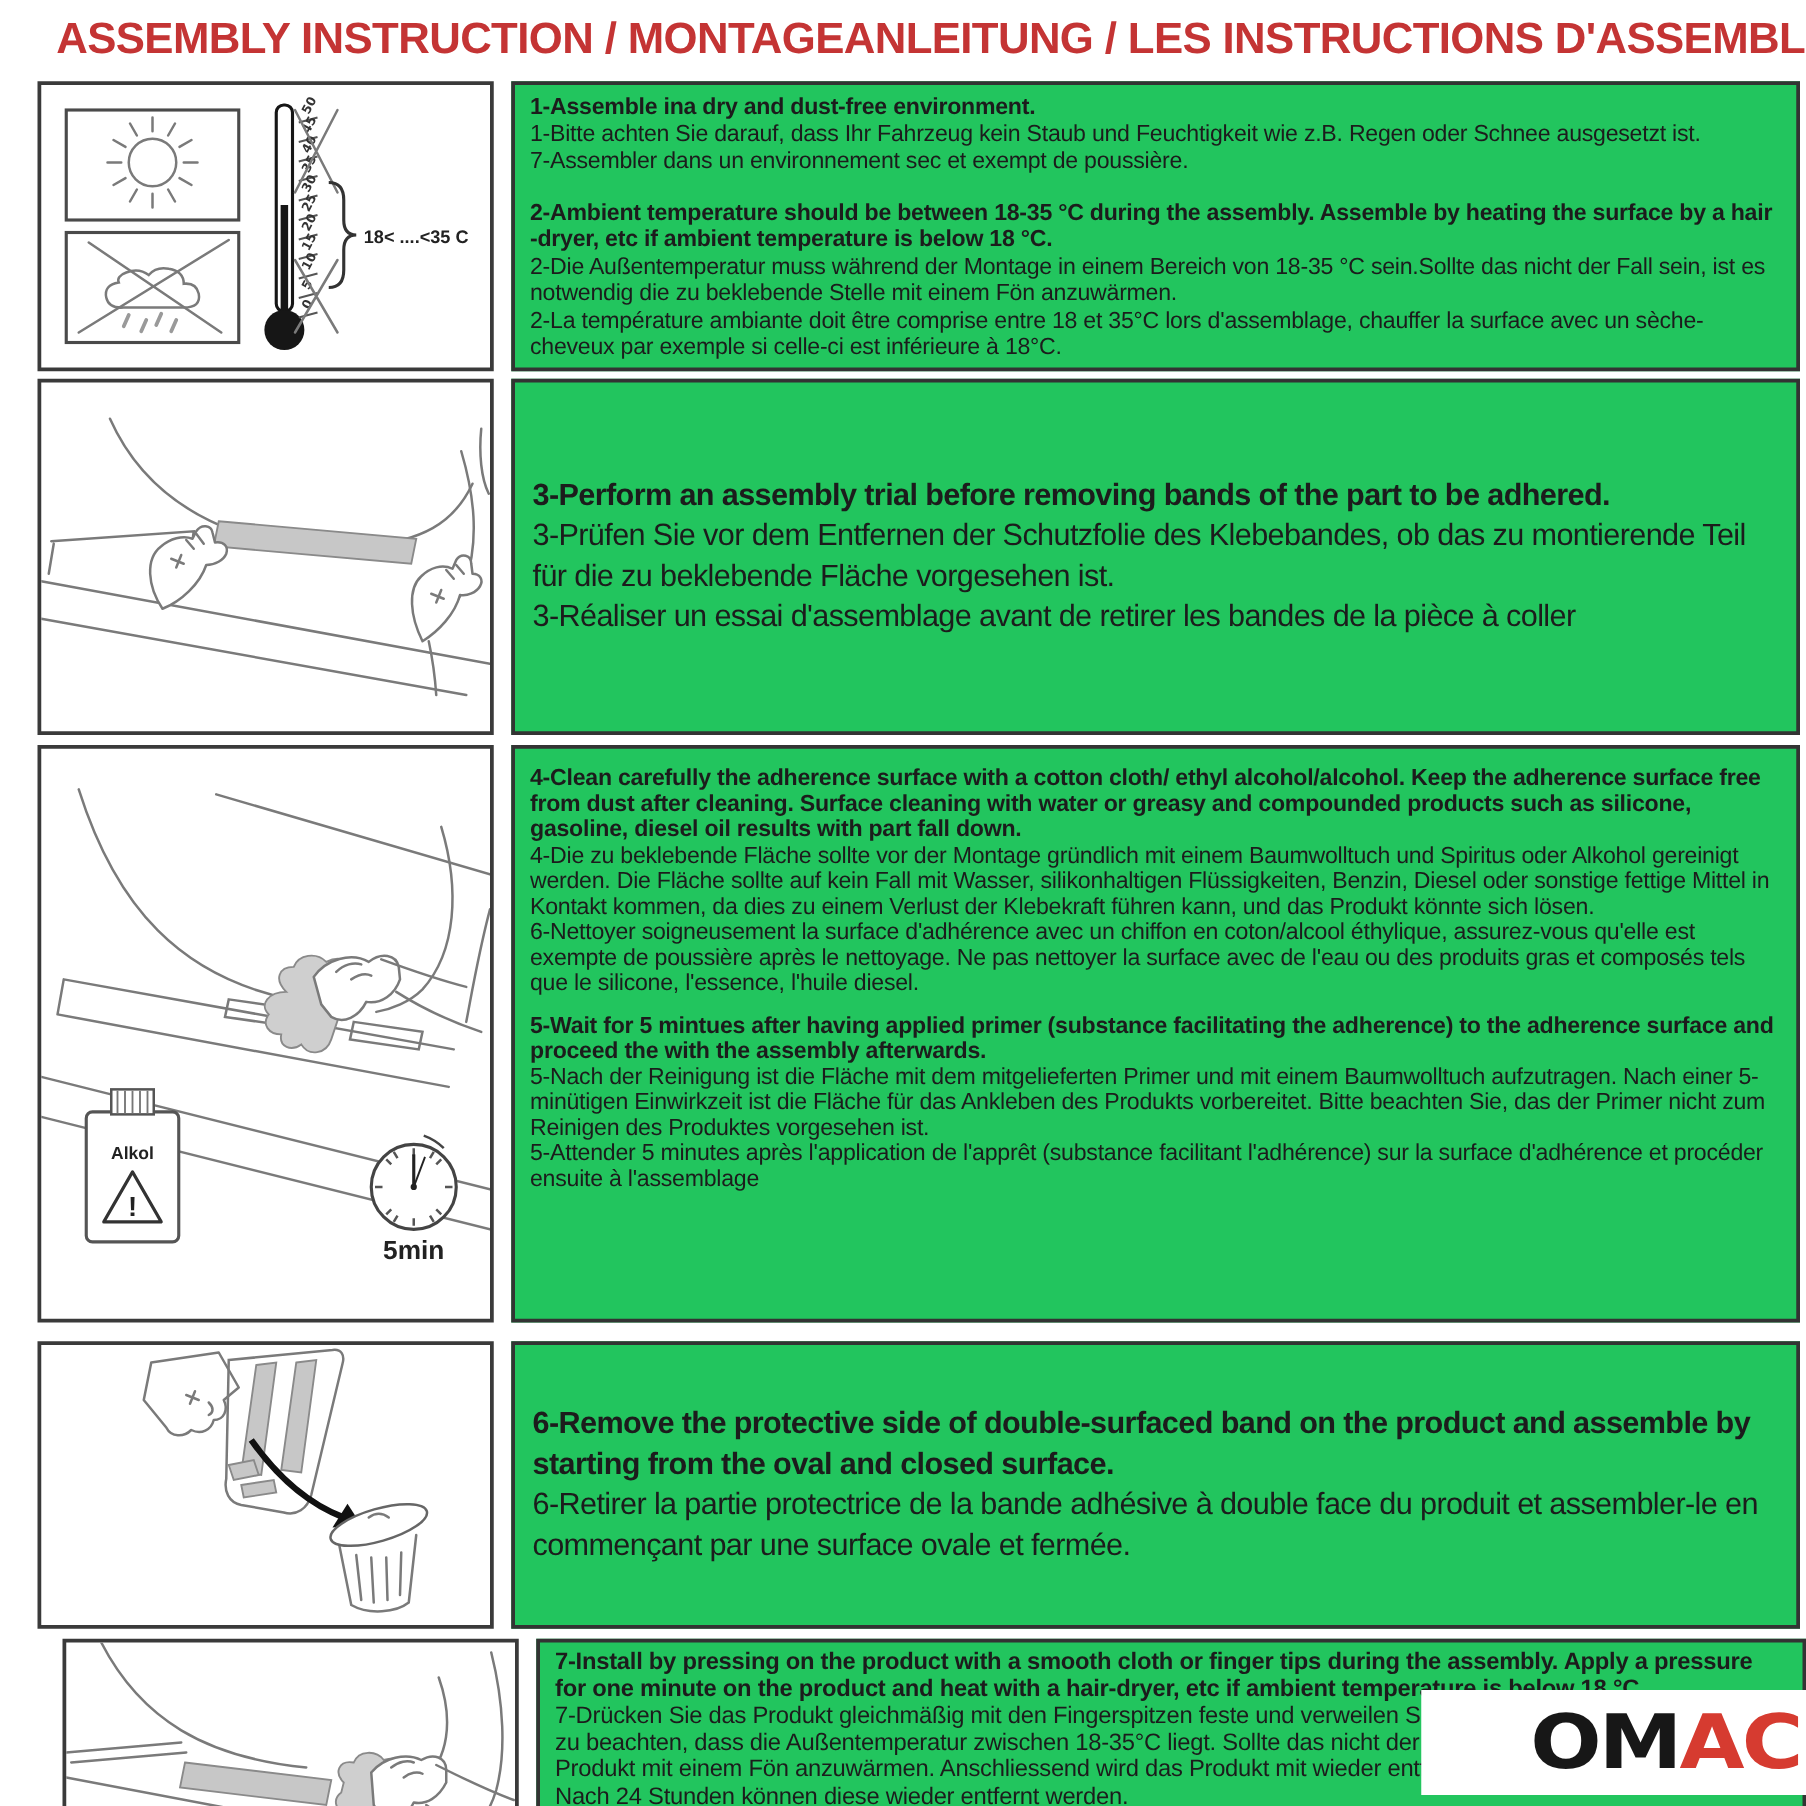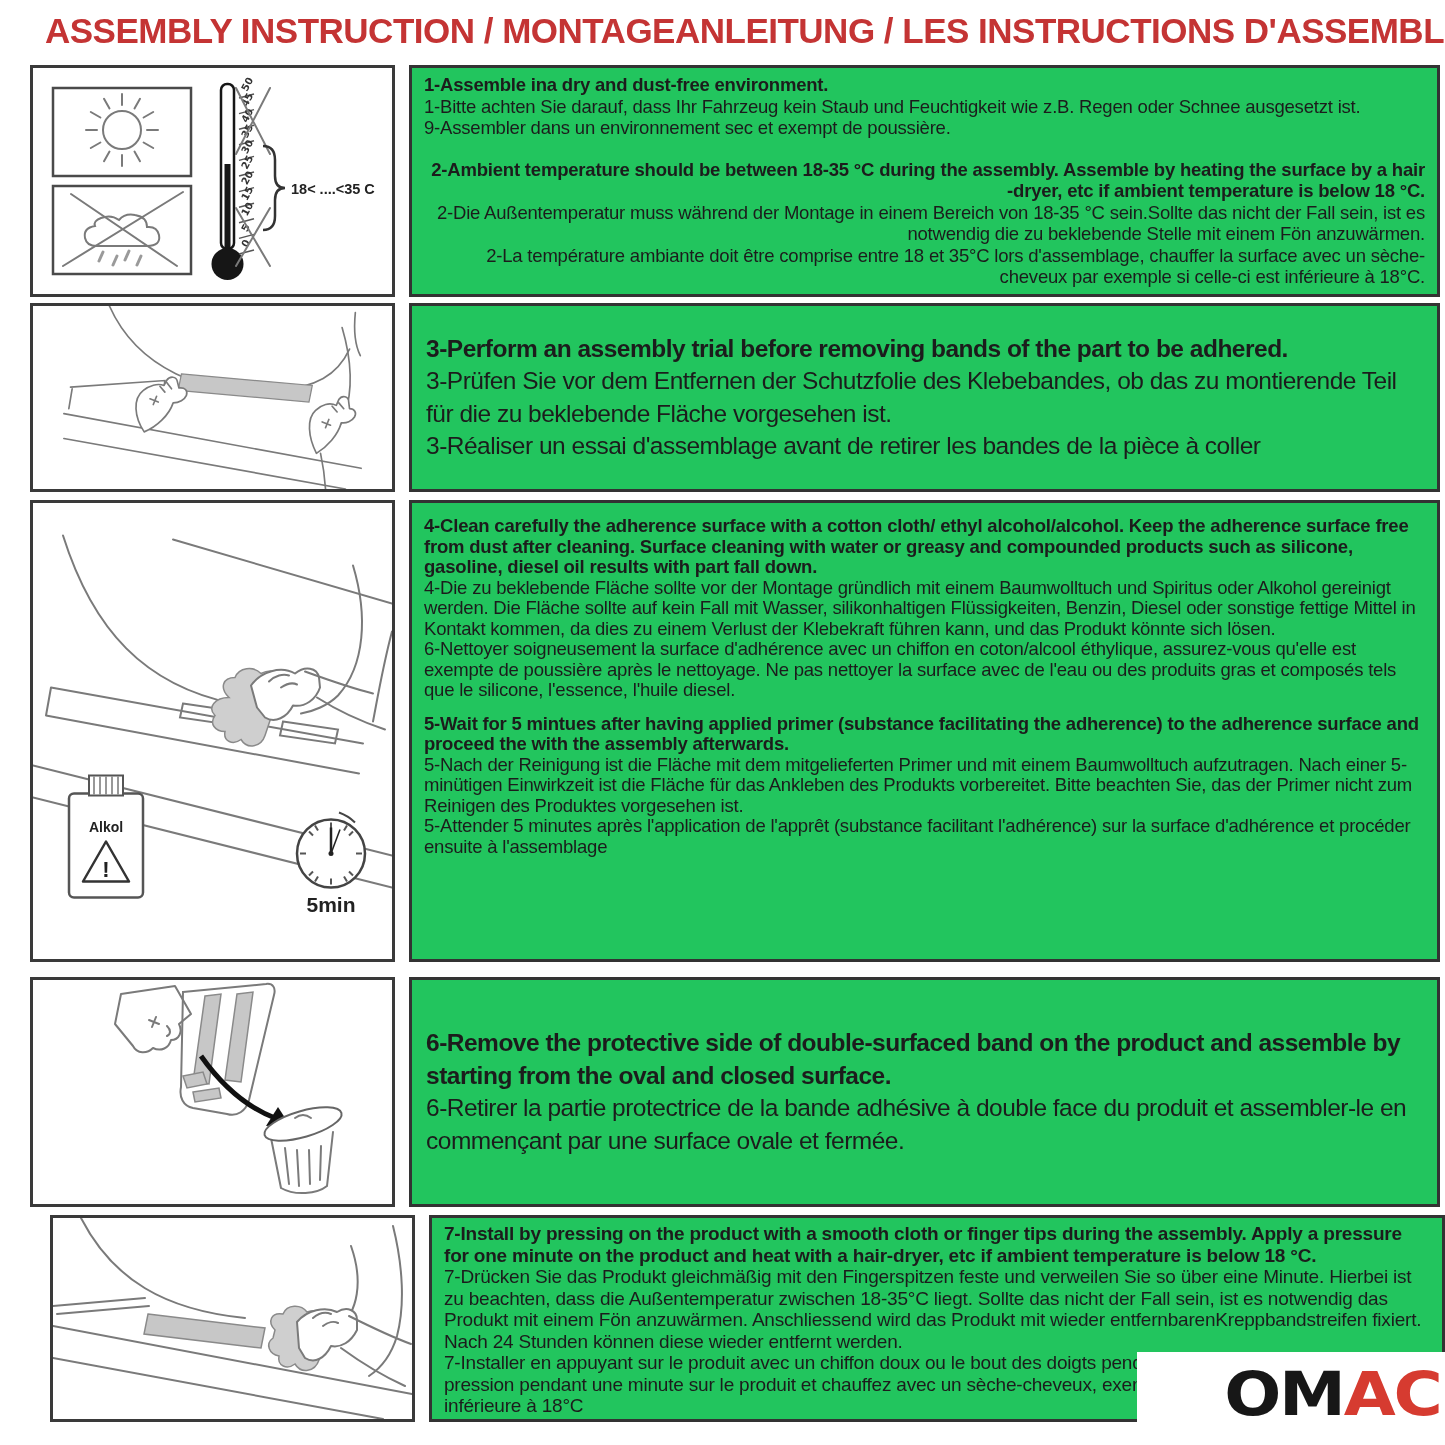--- a/index.html
+++ b/index.html
@@ -17,25 +17,25 @@
   .row.r3{margin-top:8px;}
   .row.r4{margin-top:15px;align-items:center;}
   .row.r5{margin-top:8px;padding-left:20px;}
   .fig-box{
     width:365px;flex:none;border:3px solid #3a3a3a;box-sizing:border-box;background:#fff;
   }
   .text-box{
     width:1031px;border:3px solid #333;box-sizing:border-box;background:#22c55e;
     overflow:hidden;letter-spacing:-0.2px;
   }
-  .h1{height:232px}.h2{height:189px}.h3{height:462px}.h4{height:230px}.h5{height:207px}
+  .h1{height:232px}.h2{height:285px}.h3{height:462px}.h4{height:230px}.h5{height:207px}
   .text-box p{margin:0;}
   .block p:first-child{font-weight:bold;}
   .r1 .text-box{font-size:18.5px;line-height:21.5px;padding:6px 12px;}
-  .r1 .gap{margin-top:20px;text-align:right;}
+  .r1 .gap{margin-top:20px;}
   .r2 .text-box,.r4 .text-box{
     font-size:24.5px;line-height:32.5px;letter-spacing:-0.5px;
     display:flex;flex-direction:column;justify-content:center;padding:0 14px;
   }
   .r3 .text-box{font-size:18.5px;line-height:20.5px;padding:13px 12px;}
   .r3 .gap{margin-top:13px;}
   .r5 .text-box{font-size:19px;line-height:21.5px;padding:5px 12px;}
   .fig-box svg{display:block;width:100%;height:100%;}
   svg .ln{stroke:#7a7a7a;stroke-width:2;fill:none;stroke-linecap:round;}
   svg .ln-dk{stroke:#4a4a4a;stroke-width:2.5;fill:none;}
@@ -109,21 +109,21 @@
             <path class="ln" d="M203,198 L237,140 M203,140 L237,198"></path>
           </g>
           <path d="M230,78 Q242,78 242,92 L242,108 Q242,120 252,120 Q242,120 242,132 L242,148 Q242,162 230,162" stroke="#333" stroke-width="2.5" fill="none"></path>
           <text class="figtext" x="258" y="126" font-size="14.5" font-weight="bold">18&lt; ....&lt;35 C</text>
         </svg>
       </div>
       <div class="text-box h1">
         <div class="block">
           <p>1-Assemble ina dry and dust-free environment.</p>
           <p>1-Bitte achten Sie darauf, dass Ihr Fahrzeug kein Staub und Feuchtigkeit wie z.B. Regen oder Schnee ausgesetzt ist.</p>
-          <p>9-Assembler dans un environnement sec et exempt de poussière.</p>
+          <p>7-Assembler dans un environnement sec et exempt de poussière.</p>
         </div>
         <div class="block gap">
           <p>2-Ambient temperature should be between 18-35 °C  during the assembly. Assemble by heating the surface by a hair -dryer, etc if ambient temperature is below 18 °C.</p>
           <p>2-Die Außentemperatur muss während der Montage in einem Bereich von 18-35 °C  sein.Sollte das nicht der Fall sein, ist es notwendig die zu beklebende Stelle mit einem Fön anzuwärmen.</p>
           <p>2-La température ambiante doit être comprise entre 18 et 35°C lors d'assemblage, chauffer la surface avec un sèche-cheveux par exemple si celle-ci est inférieure à 18°C.</p>
         </div>
       </div>
     </section>
 
     <section class="row r2">

